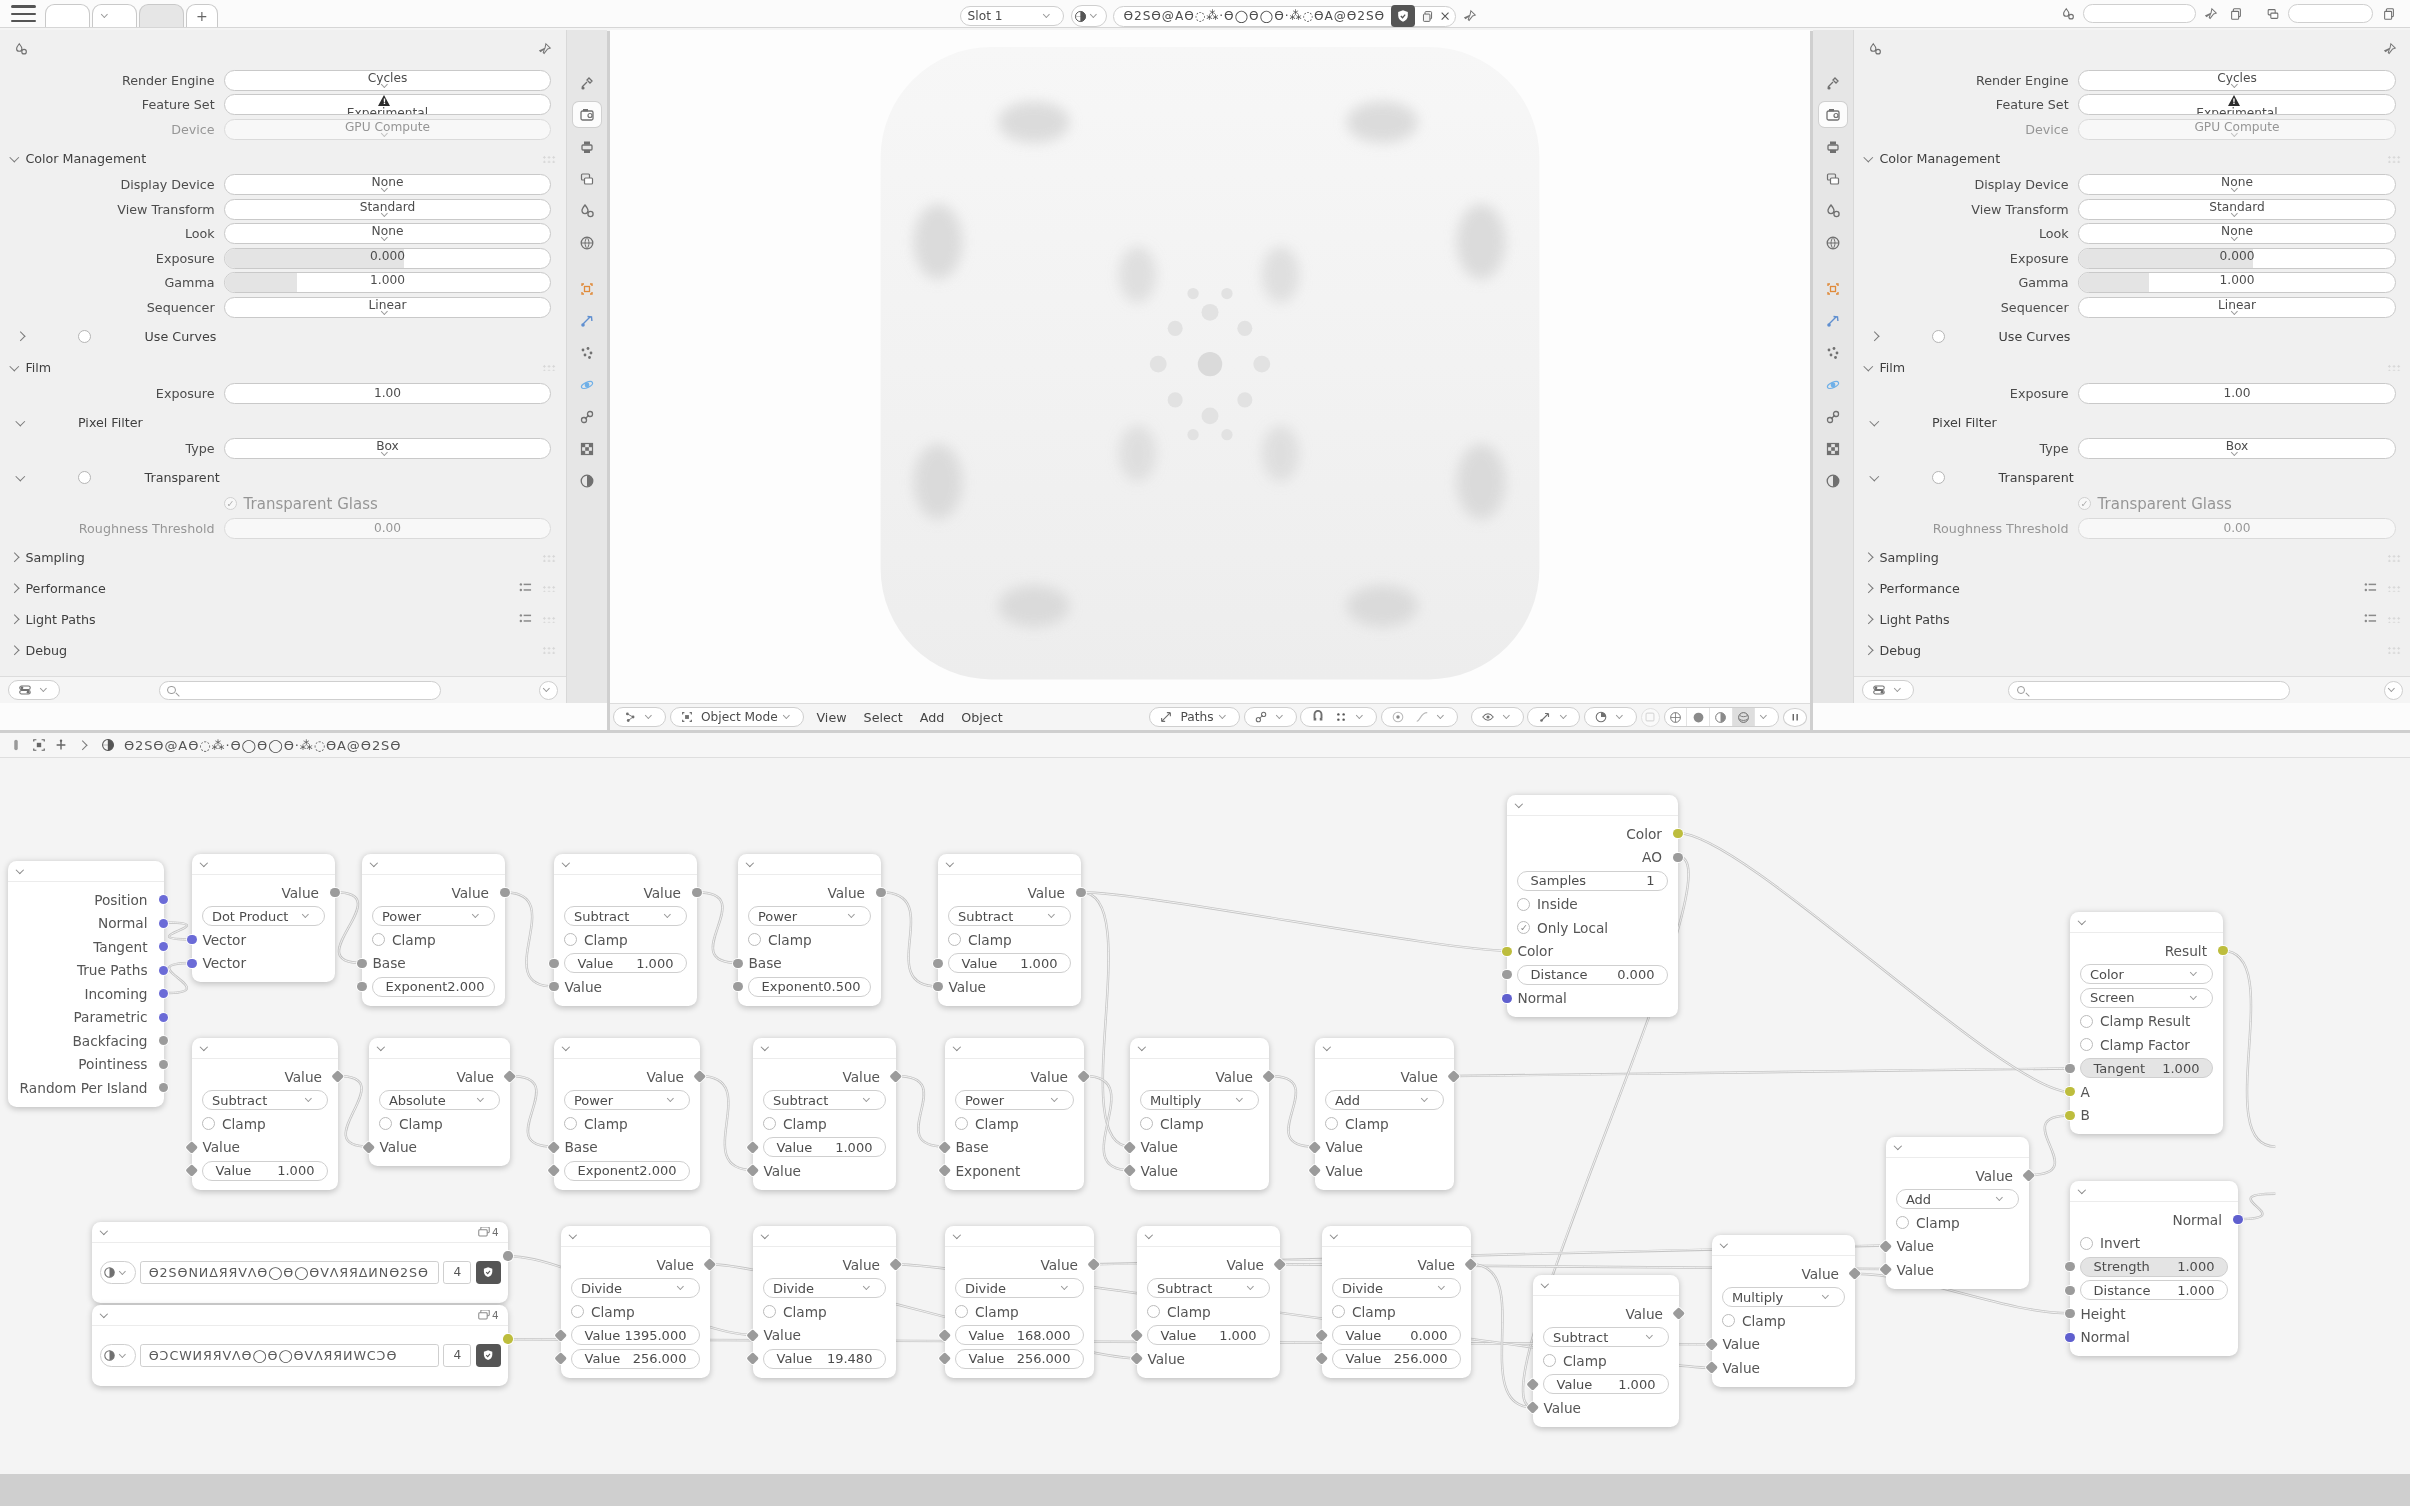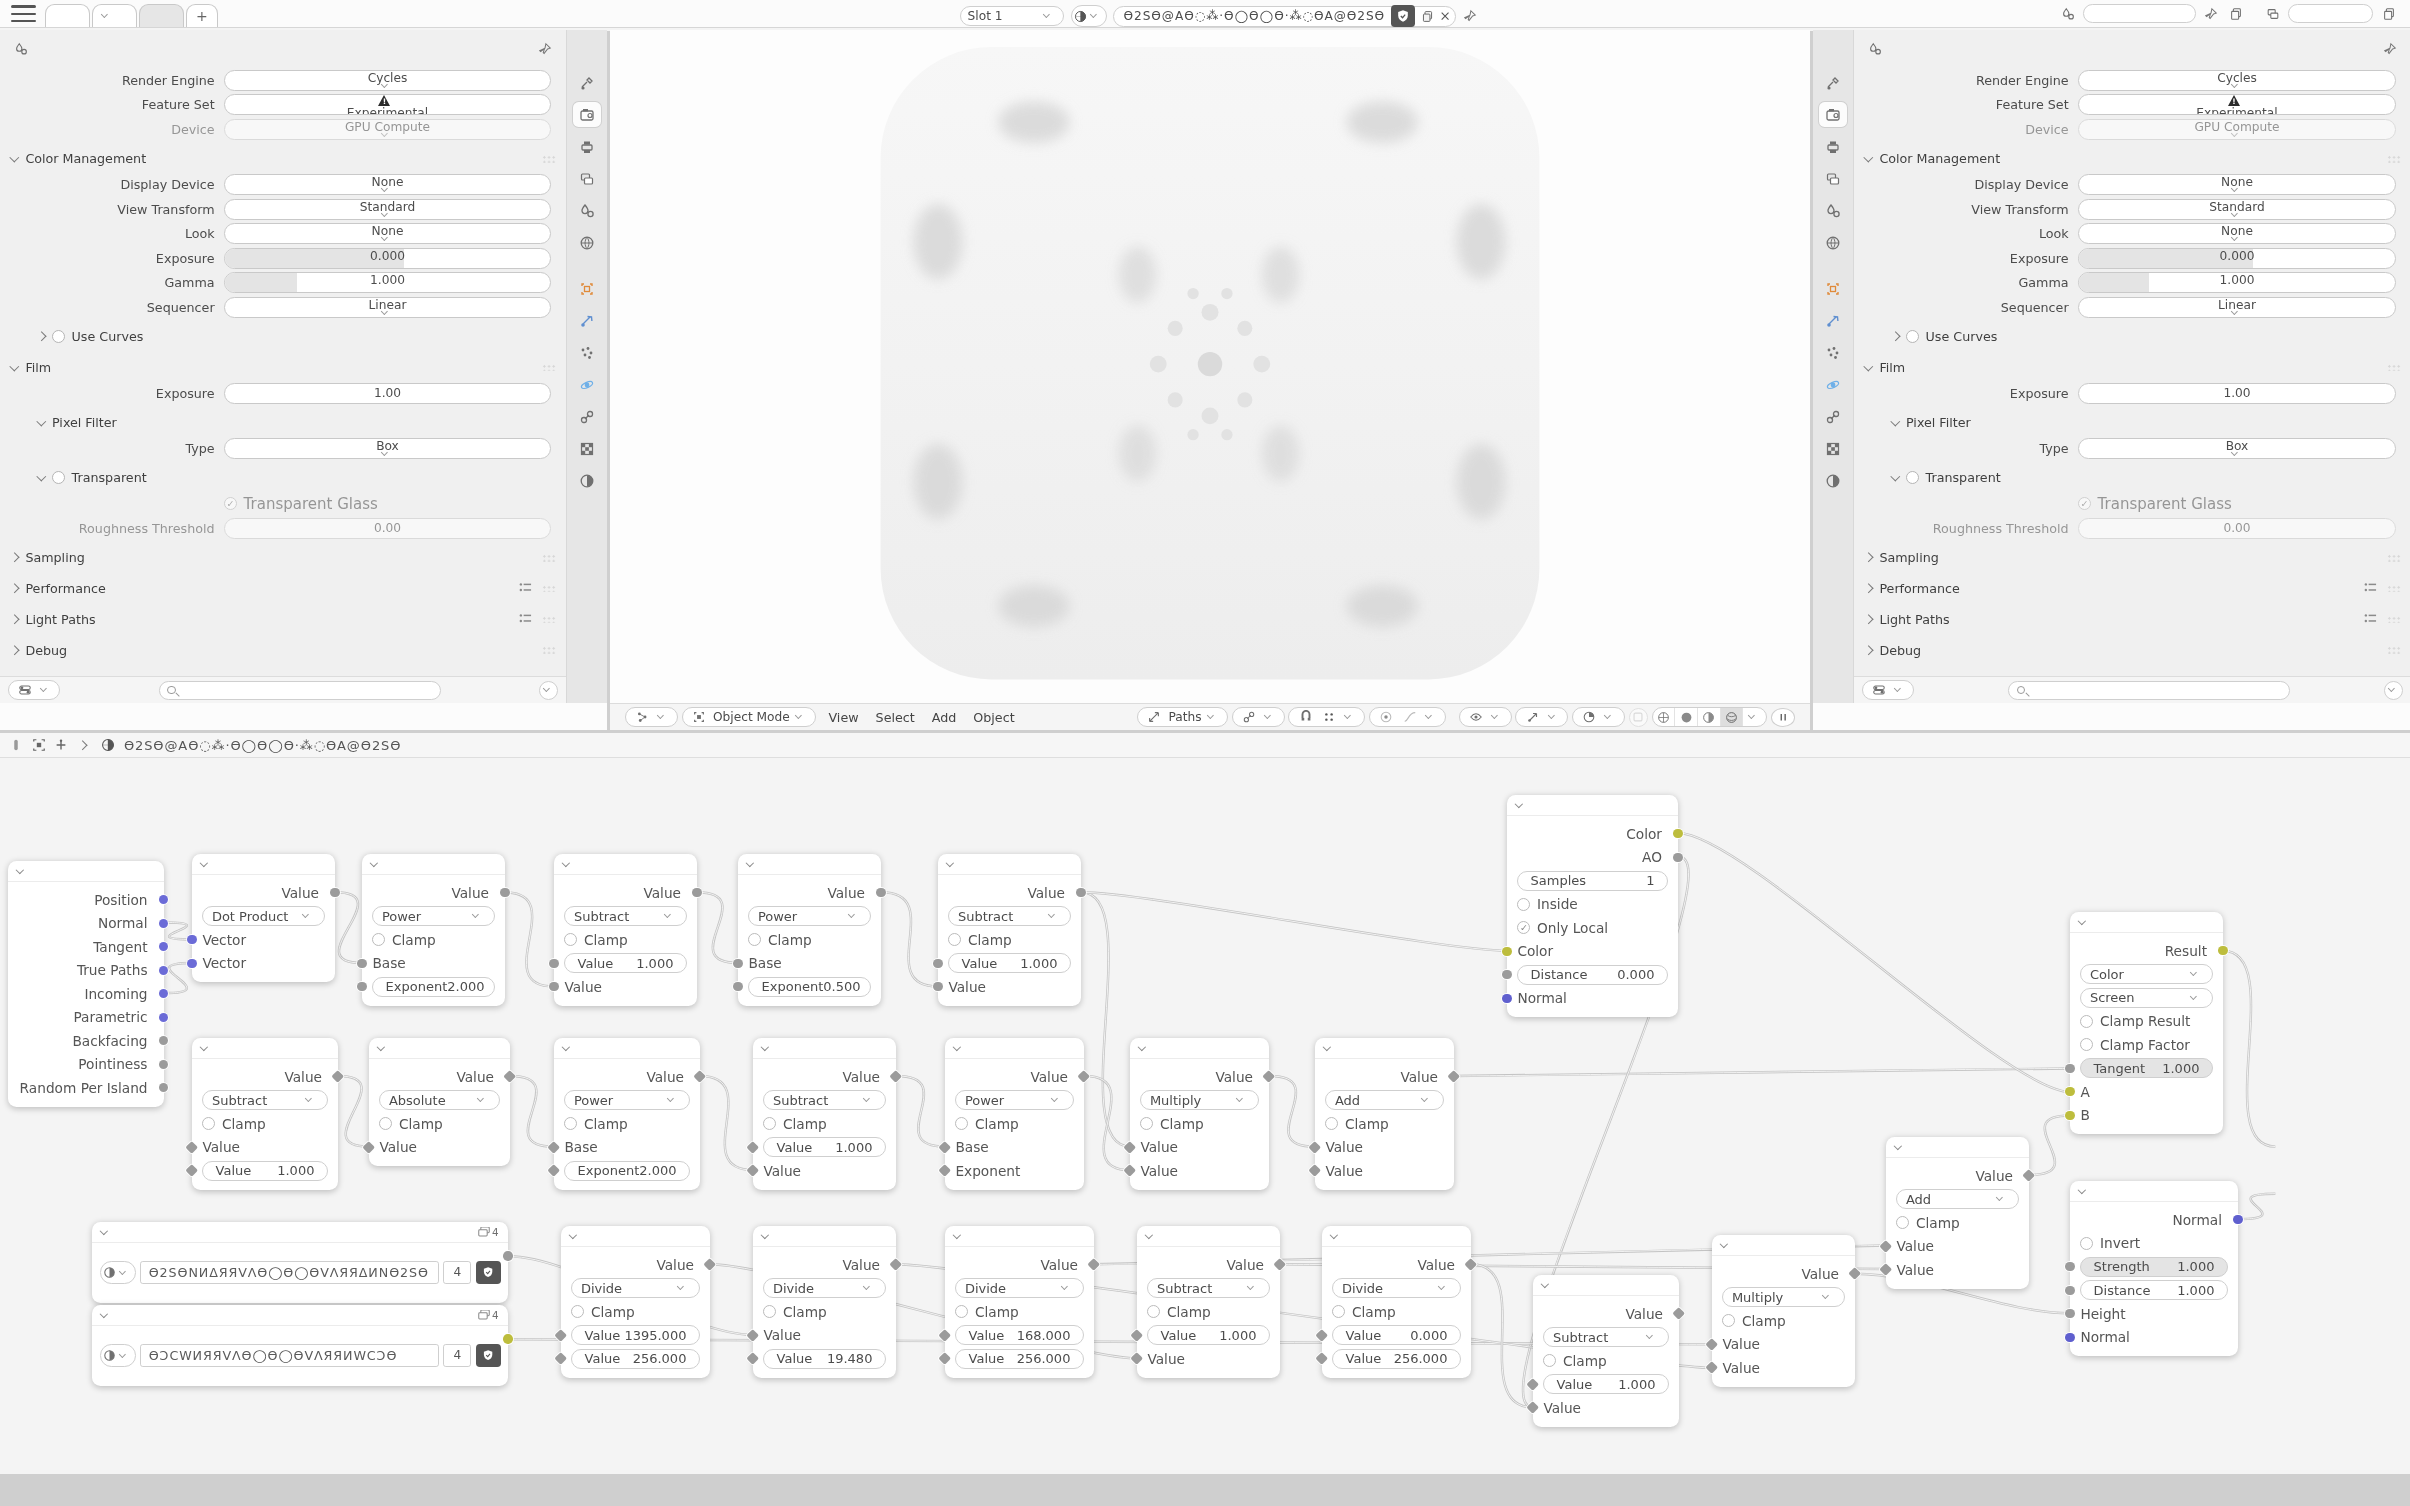--- a/index.html
+++ b/index.html
@@ -63,35 +63,35 @@
   .psec .handle { margin-left:auto; width:15px; height:7.5px; opacity:.5;
     background:radial-gradient(#bdbdbd 1.1px, transparent 1.2px) 0 0/4.7px 4.7px; }
   .psec .listic { margin-left:auto; margin-right:9.4px; }
   .psec .listic + .handle { margin-left:0; }
   .chev { width:6.6px; height:6.6px; border-right:1.5px solid #7a7a7a; border-bottom:1.5px solid #7a7a7a; display:inline-block; flex:none; }
   .chev.down { transform:rotate(45deg); margin:-2.8px 7.5px 0 1.9px; }
   .chev.right { transform:rotate(-45deg); margin:0 7.5px 0 1.9px; }
   .chev.sm { width:4.7px; height:4.7px; border-color:#9a9a9a; }
   .cb { width:13px; height:13px; border:1.3px solid #b5b5b5; border-radius:50%; background:#fff;
     display:inline-flex; align-items:center; justify-content:center; font-size:9.4px; color:#777; flex:none; margin-right:6.6px; }
-  .indent { padding-left:36px; }
+  .indent { padding-left:15px;gap:47px; }
   .strip { position:absolute; left:0; right:0; bottom:0; height:27px; background:#f5f5f5;
     border-top:0.9px solid #dcdcdc; display:flex; align-items:center; padding:0 7.5px; gap:7.5px; }
   .searchpill { width:282px; height:19px; border:0.9px solid #cfcfcf; border-radius:9.4px; background:#fff;
     margin:0 auto; display:flex; align-items:center; padding:0 7.5px; gap:5.6px; }
   .mag { width:8.5px; height:8.5px; border:1.4px solid #9a9a9a; border-radius:50%; position:relative; flex:none; }
   .mag::after { content:""; position:absolute; width:4.7px; height:1.4px; background:#9a9a9a;
     transform:rotate(45deg); left:6.6px; top:7.5px; }
   .circ-btn { width:19px; height:19px; border:0.9px solid #cfcfcf; border-radius:50%; background:#fff;
     display:flex; align-items:center; justify-content:center; }
 
   
   .vp-canvas { position:absolute; inset:0 0 27px 0; background:#fdfdfd; overflow:hidden; }
   .vp-header { position:absolute; left:0; right:0; bottom:0; height:27px; background:#f5f5f5;
-    border-top:0.9px solid #dcdcdc; display:flex; align-items:center; padding:0 15px; font-size:12.7px; gap:3.8px; }
+    border-top:0.9px solid #dcdcdc; display:flex; align-items:center; padding:0 3px; font-size:12.7px; gap:3.8px; }
   .hpill { height:20px; border:0.9px solid #cfcfcf; border-radius:10.4px; background:#fff; display:flex;
     align-items:center; padding:0 6.6px; gap:4.7px; font-size:12.2px; color:#4c4c4c; }
   .hpill svg { width:13px; height:13px; }
   .menu-lbl { padding:0 8.5px; color:#454545; }
   .seg { display:flex; border:0.9px solid #cfcfcf; border-radius:10.4px; overflow:hidden; background:#fff; height:20px; }
   .seg > span { width:22.6px; display:flex; align-items:center; justify-content:center; border-right:0.9px solid #e3e3e3; }
   .seg > span:last-child { border-right:none; }
   .seg .on { background:#dedede; }
   .seg svg { width:13px; height:13px; }
 

